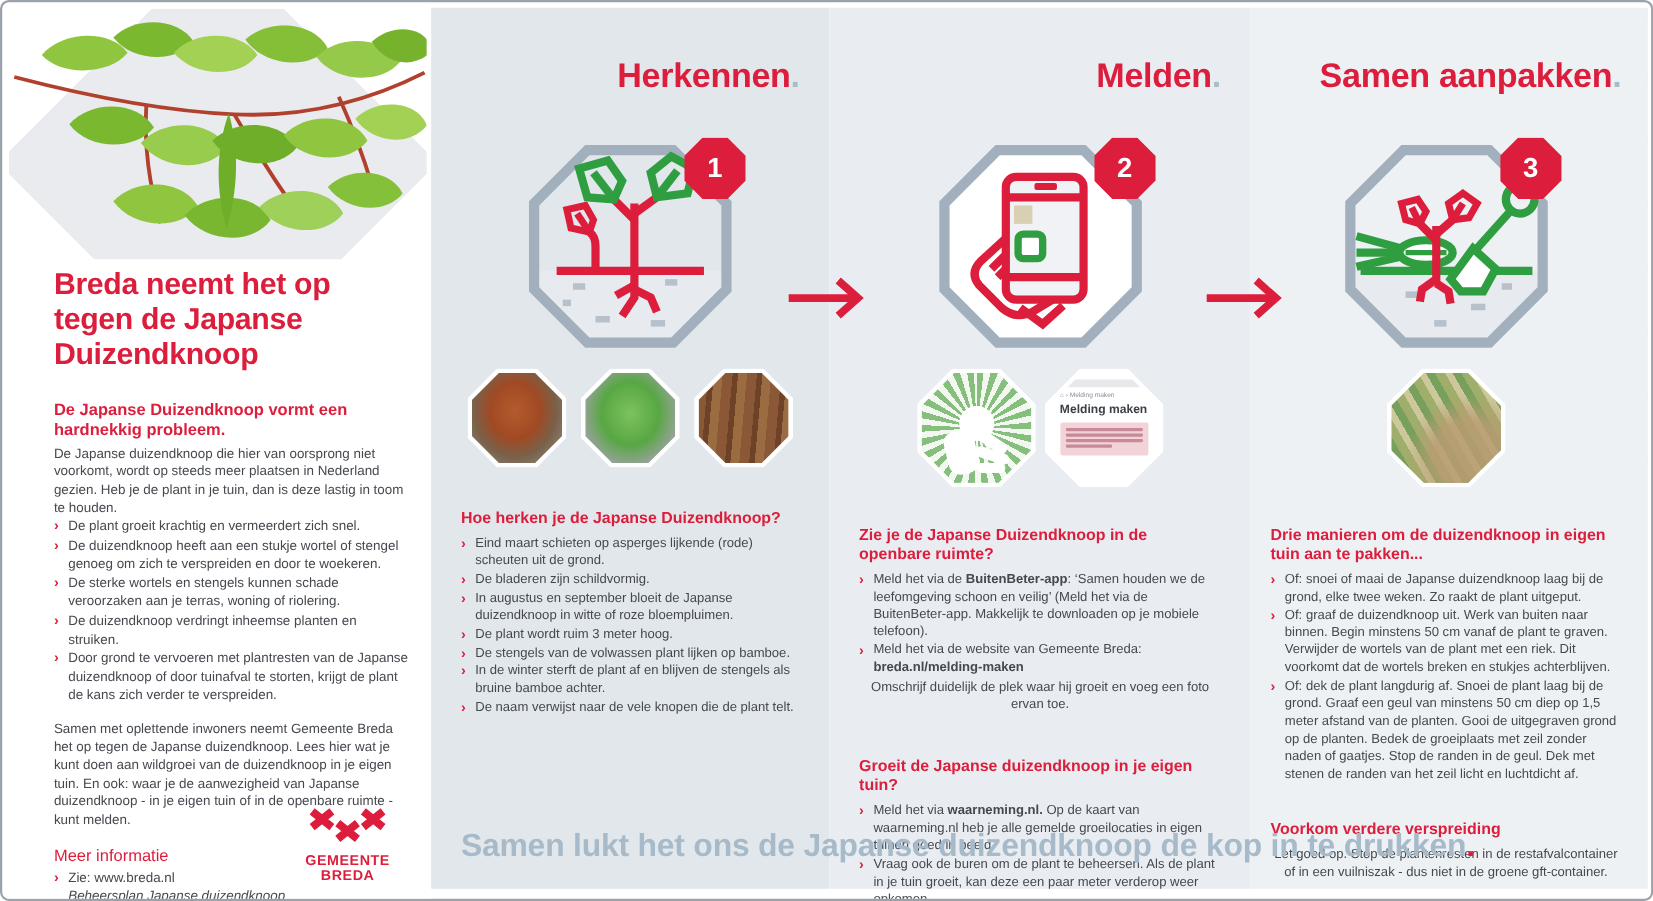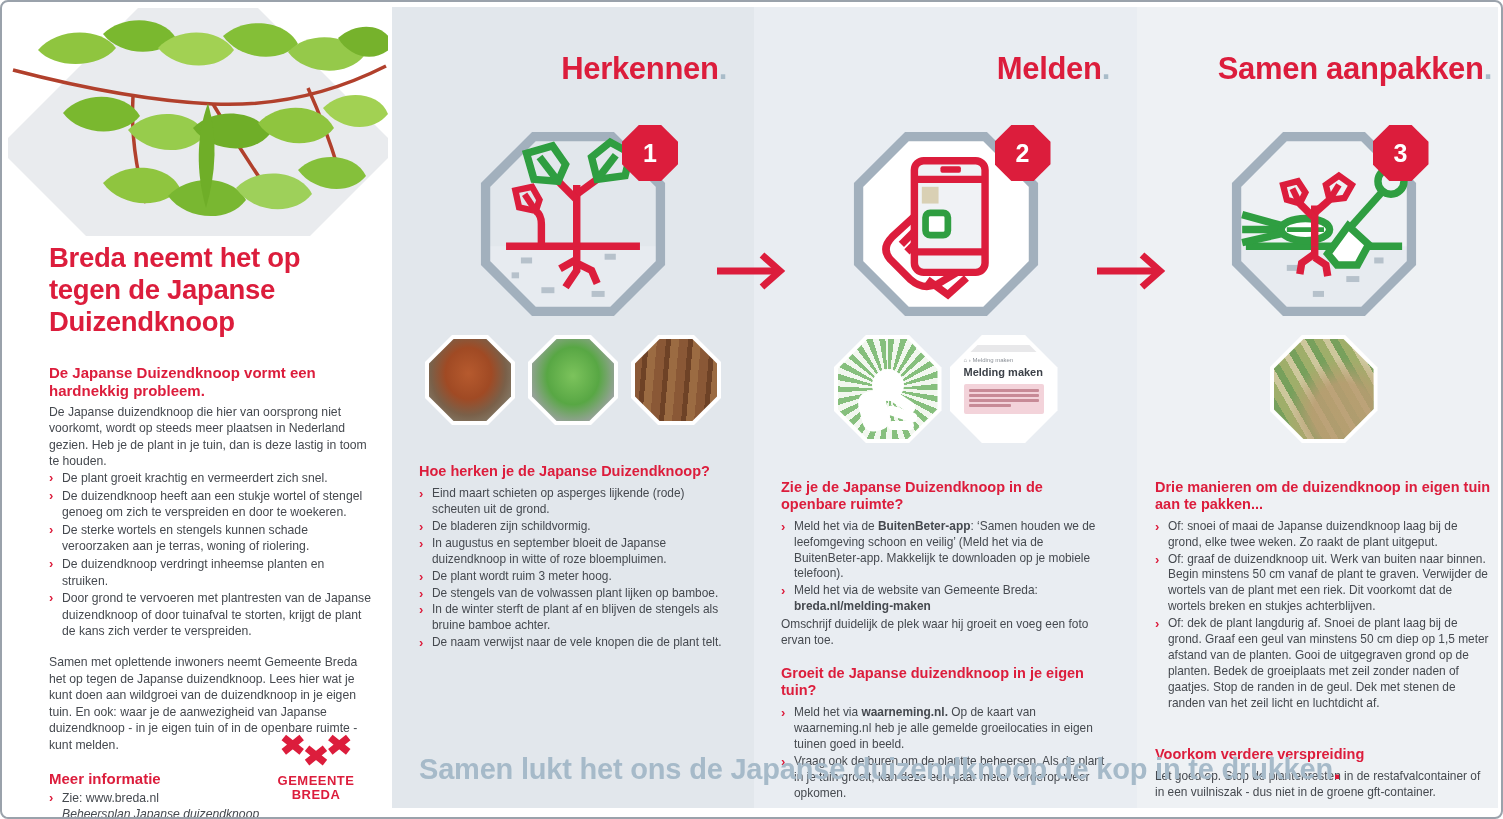--- a/index.html
+++ b/index.html
@@ -2,21 +2,21 @@
 <html><head>
 <meta charset="utf-8">
 <style>
   html,body{margin:0;padding:0;background:#ffffff;font-family:"Liberation Sans",sans-serif;}
   .page{position:relative;width:1503px;height:819px;background:#ffffff;border:2px solid #9aa2ab;border-radius:8px;box-sizing:border-box;overflow:hidden;}
   .col{position:absolute;top:5px;height:801px;box-sizing:border-box;}
   .col1{left:390px;width:362px;background:#e2e7ec;}
   .col2{left:752px;width:383px;background:#e9edf2;}
   .col3{left:1135px;width:361px;background:#eef1f4;}
   .col-inner{position:relative;z-index:1;padding:0 27px;}
-  .col3 .col-inner{padding:0 6px 0 18px;}
+  .col3 .col-inner{padding:0 24px 0 18px;}
   .col-title{margin:44px 0 0;text-align:right;font-size:31px;font-weight:bold;color:#dc1d3c;letter-spacing:-0.3px;}
   .col-title .dot{color:#a9bcc9;}
   .octa-main{position:relative;width:186px;height:186px;margin:44px auto 0;}
   .octa-main svg{display:block;width:100%;height:100%;}
   .badge{position:absolute;top:-6px;right:-12px;width:56px;height:56px;background:#dc1d3c;
          clip-path:polygon(30% 0,70% 0,100% 30%,100% 70%,70% 100%,30% 100%,0 70%,0 30%);
          display:flex;align-items:center;justify-content:center;color:#fff;font-weight:bold;font-size:25px;}
   .photo-row{display:flex;justify-content:center;gap:13px;margin-top:18px;}
   .octo{clip-path:polygon(30% 0,70% 0,100% 30%,100% 70%,70% 100%,30% 100%,0 70%,0 30%);background:#ffffff;position:relative;}
   .octo-in{position:absolute;inset:4px;clip-path:polygon(30% 0,70% 0,100% 30%,100% 70%,70% 100%,30% 100%,0 70%,0 30%);overflow:hidden;}
@@ -34,32 +34,32 @@
   .app-bar{height:7px;background:#e8e8ea;margin:6px 8px 5px;border-radius:2px;}
   .app-crumb{font-size:6px;color:#8a8f96;margin:0 10px 3px;white-space:nowrap;}
   .app-title{font-size:11px;font-weight:bold;color:#3c4148;margin:0 10px 6px;}
   .app-alert{margin:0 10px;background:#f3d3da;border-radius:2px;padding:5px 5px;}
   .app-alert i{display:block;height:2.5px;background:#c78a96;margin-bottom:2.5px;border-radius:1px;}
   .sec-h{margin:34px 0 6px;font-size:14.5px;line-height:1.16;font-weight:bold;color:#dc1d3c;}
   .sec-h.first{margin-top:32px;}
   .blist{list-style:none;margin:0;padding:0;font-size:11.9px;line-height:1.34;color:#45494f;}
   .blist li{position:relative;padding-left:13px;margin-bottom:1px;}
   .blist li::before{content:"\203A";position:absolute;left:0;top:-1px;color:#dc1d3c;font-weight:bold;font-size:13px;}
-  .note{margin:2px 0 0;font-size:11.9px;line-height:1.34;color:#45494f;}
+  .note{margin:2px 0 0;font-size:11.9px;line-height:1.34;color:#45494f;text-align:center;}
   .boldline{font-weight:bold;display:block;}
   
   .left{position:absolute;left:4px;top:4px;width:386px;height:811px;background:#ffffff;}
   .leaf-photo{position:absolute;left:2px;top:2px;width:380px;height:228px;overflow:hidden;}
   .left-text{position:absolute;left:43px;top:236px;width:324px;z-index:1;}
   .l-title{margin:0 0 26px;font-size:27.5px;line-height:1.16;font-weight:bold;color:#dc1d3c;letter-spacing:-0.3px;}
   .l-prob{margin:0 0 4px;font-size:15px;line-height:1.2;font-weight:bold;color:#dc1d3c;width:300px;}
   .l-body{margin:0;font-size:12.2px;line-height:1.36;color:#45494f;}
   .l-list{font-size:12.2px;line-height:1.36;}
   .l-par{margin:14px 0 0;font-size:12.2px;line-height:1.36;color:#45494f;}
-  .l-info-h{margin:16px 0 3px;font-size:15px;font-weight:bold;color:#dc1d3c;}
+  .l-info-h{margin:16px 0 3px;font-size:15px;font-weight:normal;color:#dc1d3c;}
   .l-info{width:240px;}
   .logo{position:absolute;left:262px;top:728px;width:96px;text-align:center;z-index:1;}
   .logo-txt{margin-top:2px;font-size:13px;line-height:1.1;font-weight:bold;color:#dc1d3c;letter-spacing:0.5px;}
   .arrow{position:absolute;top:250px;z-index:2;}
   .tagline{position:absolute;left:417px;top:751px;z-index:2;font-size:29px;font-weight:bold;color:#a6bac9;letter-spacing:-0.2px;white-space:nowrap;}
   .tagline .dot{color:#dc1d3c;}
   .hatch{position:absolute;z-index:0;}
 </style>
 </head>
 <body>
@@ -283,21 +283,21 @@
               </div>
           </div>
         </div>
       </div>
       <h3 class="sec-h first" style="margin-top:36px;">Zie je de Japanse Duizendknoop in de openbare ruimte?</h3>
       <ul class="blist">
         <li><span>Meld het via de </span><strong>BuitenBeter-app</strong><span>: ‘Samen houden we de leefomgeving schoon en veilig’ (Meld het via de BuitenBeter-app. Makkelijk te downloaden op je mobiele telefoon).</span></li>
         <li><span>Meld het via de website van Gemeente Breda:</span><strong class="boldline">breda.nl/melding-maken</strong></li>
       </ul>
       <p class="note">Omschrijf duidelijk de plek waar hij groeit en voeg een foto ervan toe.</p>
-      <h3 class="sec-h" style="margin-top:16px;">Groeit de Japanse duizendknoop in je eigen tuin?</h3>
+      <h3 class="sec-h" style="margin-top:40px;">Groeit de Japanse duizendknoop in je eigen tuin?</h3>
       <ul class="blist">
         <li><span>Meld het via </span><strong>waarneming.nl.</strong><span> Op de kaart van waarneming.nl heb je alle gemelde groeilocaties in eigen tuinen goed in beeld.</span></li>
         <li>Vraag ook de buren om de plant te beheersen. Als de plant in je tuin groeit, kan deze een paar meter verderop weer opkomen.</li>
       </ul>
     </div>
   </section>
 
   <section class="col col3">
     <div class="col-inner">
       <h2 class="col-title"><span>Samen aanpakken</span><span class="dot">.</span></h2>

